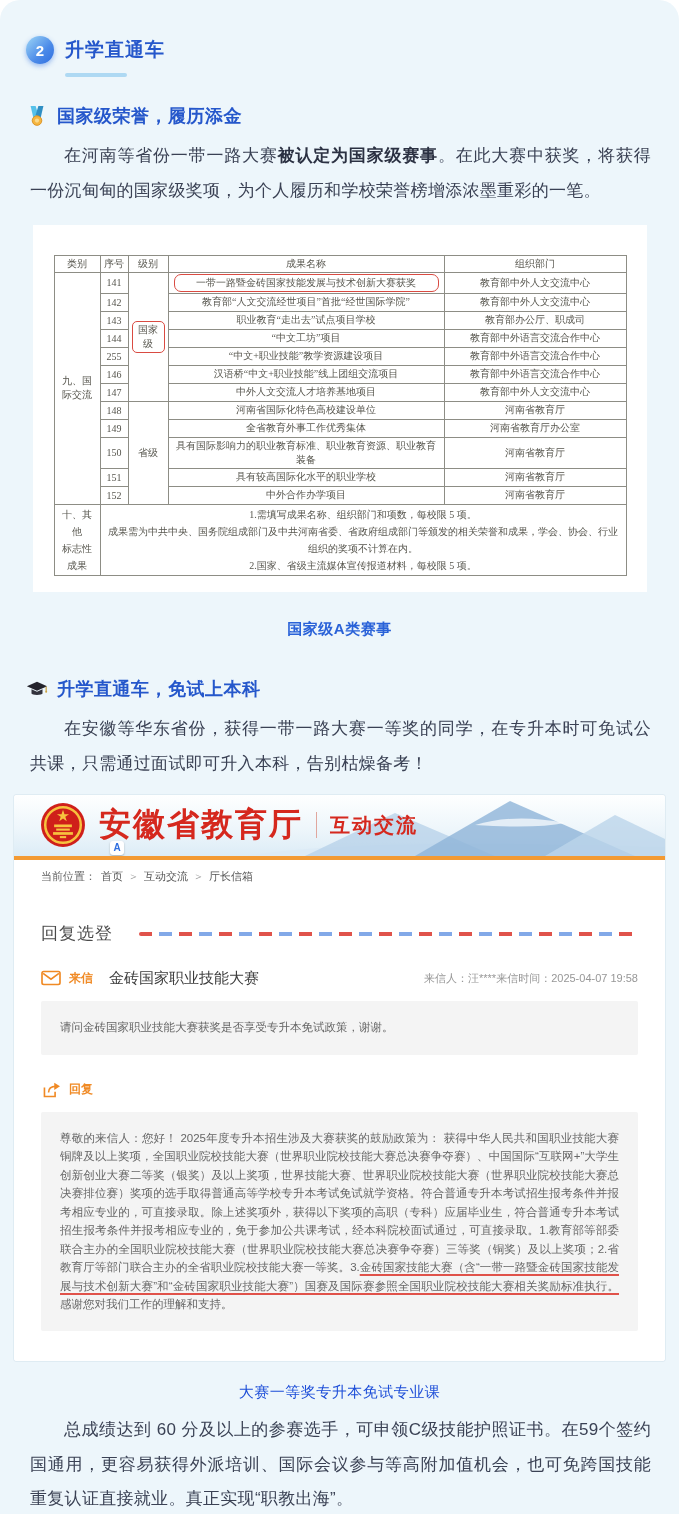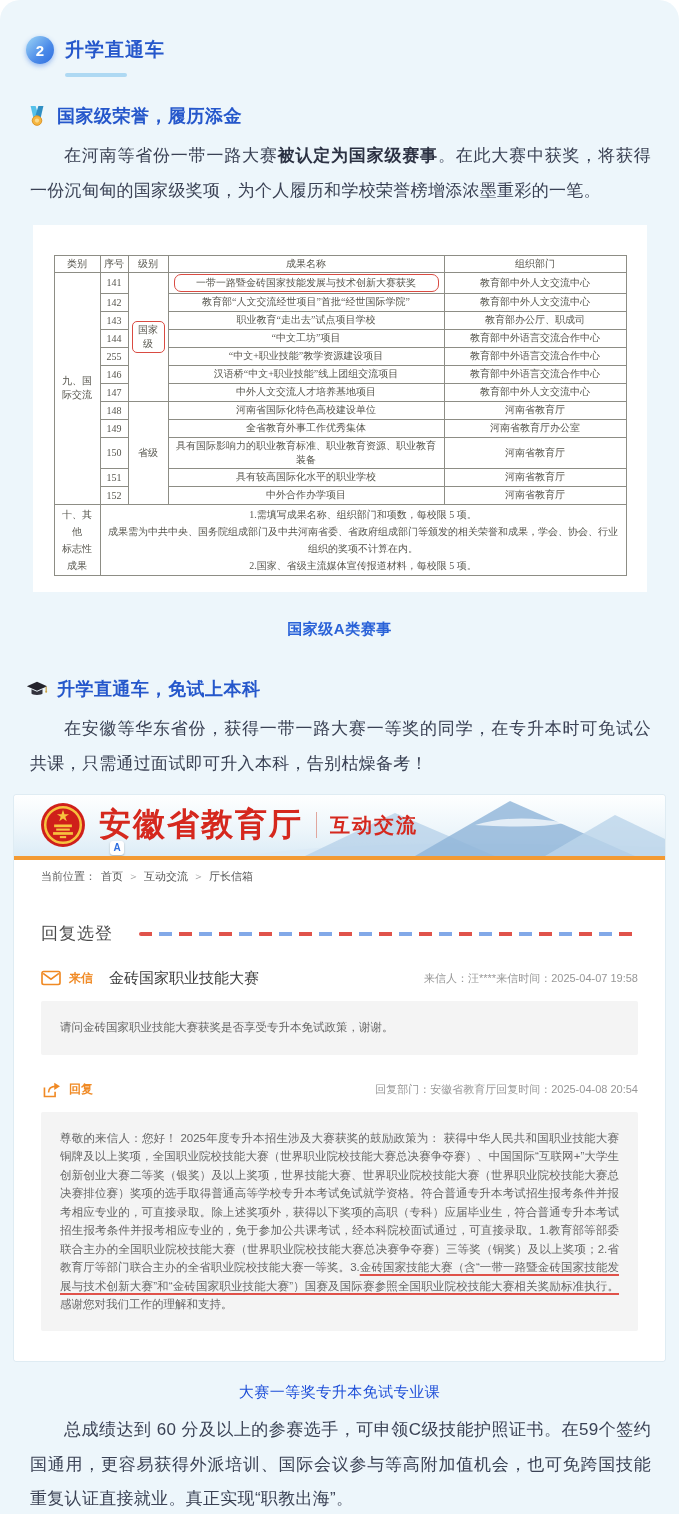--- a/index.html
+++ b/index.html
@@ -261,24 +261,20 @@
 
       <div class="mail-row" style="margin-top:26px;">
         <span class="icon">
           <svg viewBox="0 0 24 22" width="20" height="18">
             <path d="M4 8 v11 h13 v-6" fill="none" stroke="#f08a25" stroke-width="2"></path>
             <path d="M9 14 C9 8.5 13 6.5 18 6.5" fill="none" stroke="#f08a25" stroke-width="2"></path>
             <polygon points="16,2 23,6.5 16,11" fill="#f08a25"></polygon>
           </svg>
         </span>
         <span class="tag">回复</span>
-        <span class="meta">
-          <span>回复部门：安徽省教育厅</span>
-          <span>回复时间：2025-04-08 20:54</span>
-        </span>
       </div>
       <div class="msg-box reply-box"><span>尊敬的来信人：您好！ 2025年度专升本招生涉及大赛获奖的鼓励政策为： 获得中华人民共和国职业技能大赛铜牌及以上奖项，全国职业院校技能大赛（世界职业院校技能大赛总决赛争夺赛）、中国国际“互联网+”大学生创新创业大赛二等奖（银奖）及以上奖项，世界技能大赛、世界职业院校技能大赛（世界职业院校技能大赛总决赛排位赛）奖项的选手取得普通高等学校专升本考试免试就学资格。符合普通专升本考试招生报考条件并报考相应专业的，可直接录取。除上述奖项外，获得以下奖项的高职（专科）应届毕业生，符合普通专升本考试招生报考条件并报考相应专业的，免于参加公共课考试，经本科院校面试通过，可直接录取。1.教育部等部委联合主办的全国职业院校技能大赛（世界职业院校技能大赛总决赛争夺赛）三等奖（铜奖）及以上奖项；2.省教育厅等部门联合主办的全省职业院校技能大赛一等奖。3.</span><span class="underline-red">金砖国家技能大赛（含“一带一路暨金砖国家技能发展与技术创新大赛”和“金砖国家职业技能大赛”）国赛及国际赛参照全国职业院校技能大赛相关奖励标准执行。</span><span> 感谢您对我们工作的理解和支持。</span></div>
     </div>
   </div>
   <div class="caption dark">大赛一等奖专升本免试专业课</div>
 
   <p class="para">总成绩达到 60 分及以上的参赛选手，可申领C级技能护照证书。在59个签约国通用，更容易获得外派培训、国际会议参与等高附加值机会，也可免跨国技能重复认证直接就业。真正实现“职教出海”。</p>
 
 </div>
 

